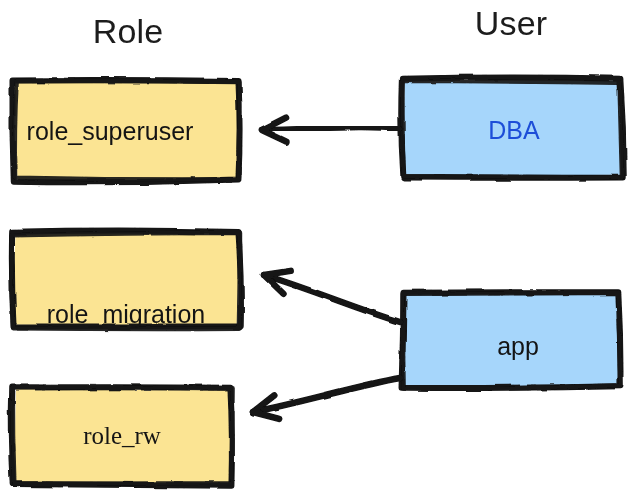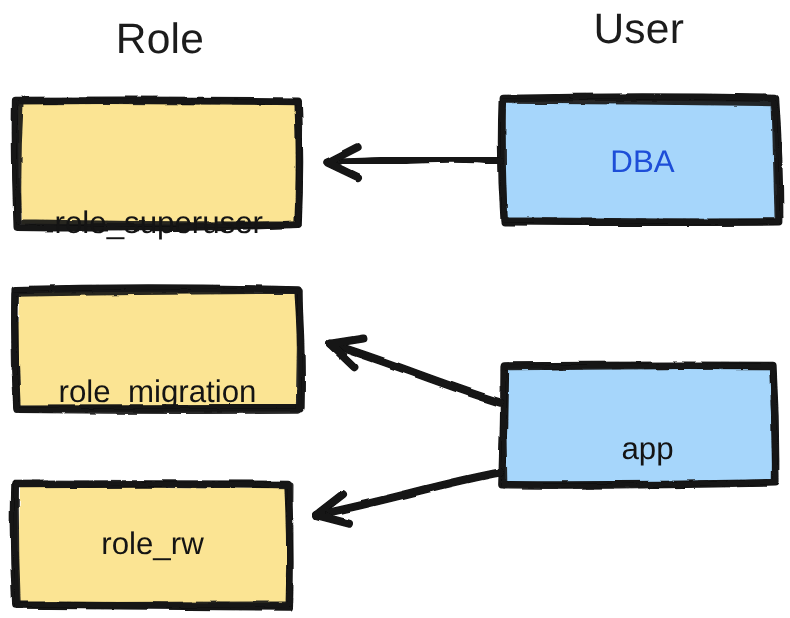--- a/index.html
+++ b/index.html
@@ -105,20 +105,20 @@
           <path d="M 274.2934661162536,395.39914758947725 L 253,412 L 279.10767604982755,418.88398513052294" fill="none" stroke="#121212" stroke-width="6.5" stroke-linecap="round" stroke-linejoin="round" filter="url(#rough2)"></path>
         </g>
       </g>
   </svg>
 
   <div id="headers-layer">
       <div class="col-header" style="left: 128px; top: 12px;">Role</div>
       <div class="col-header" style="left: 511px; top: 4px;">User</div>
     </div>
   <div id="labels-layer">
-      <div class="node-label" style="left: 127px; top: 131px; color: rgb(20, 20, 20); margin-top: 48px;">role_superuser</div>
+      <div class="node-label" style="left: 110px; top: 131px; color: rgb(20, 20, 20);">role_superuser</div>
       <div class="node-label" style="left: 126px; top: 282px; color: rgb(20, 20, 20); margin-top: 32px;">role_migration</div>
-      <div class="node-label" style="left: 122px; top: 436px; color: rgb(20, 20, 20);">role_rw</div>
+      <div class="node-label" style="left: 122px; top: 436px; color: rgb(20, 20, 20); font-family: Liberation Serif, serif;">role_rw</div>
       <div class="node-label" style="left: 514px; top: 130px; color: #1d4ed8;">DBA</div>
-      <div class="node-label" style="left: 518px; top: 360px; color: rgb(20, 20, 20);">app</div>
+      <div class="node-label" style="left: 518px; top: 346px; color: rgb(20, 20, 20);">app</div>
     </div>
 
 </div>
 
 </body></html>

